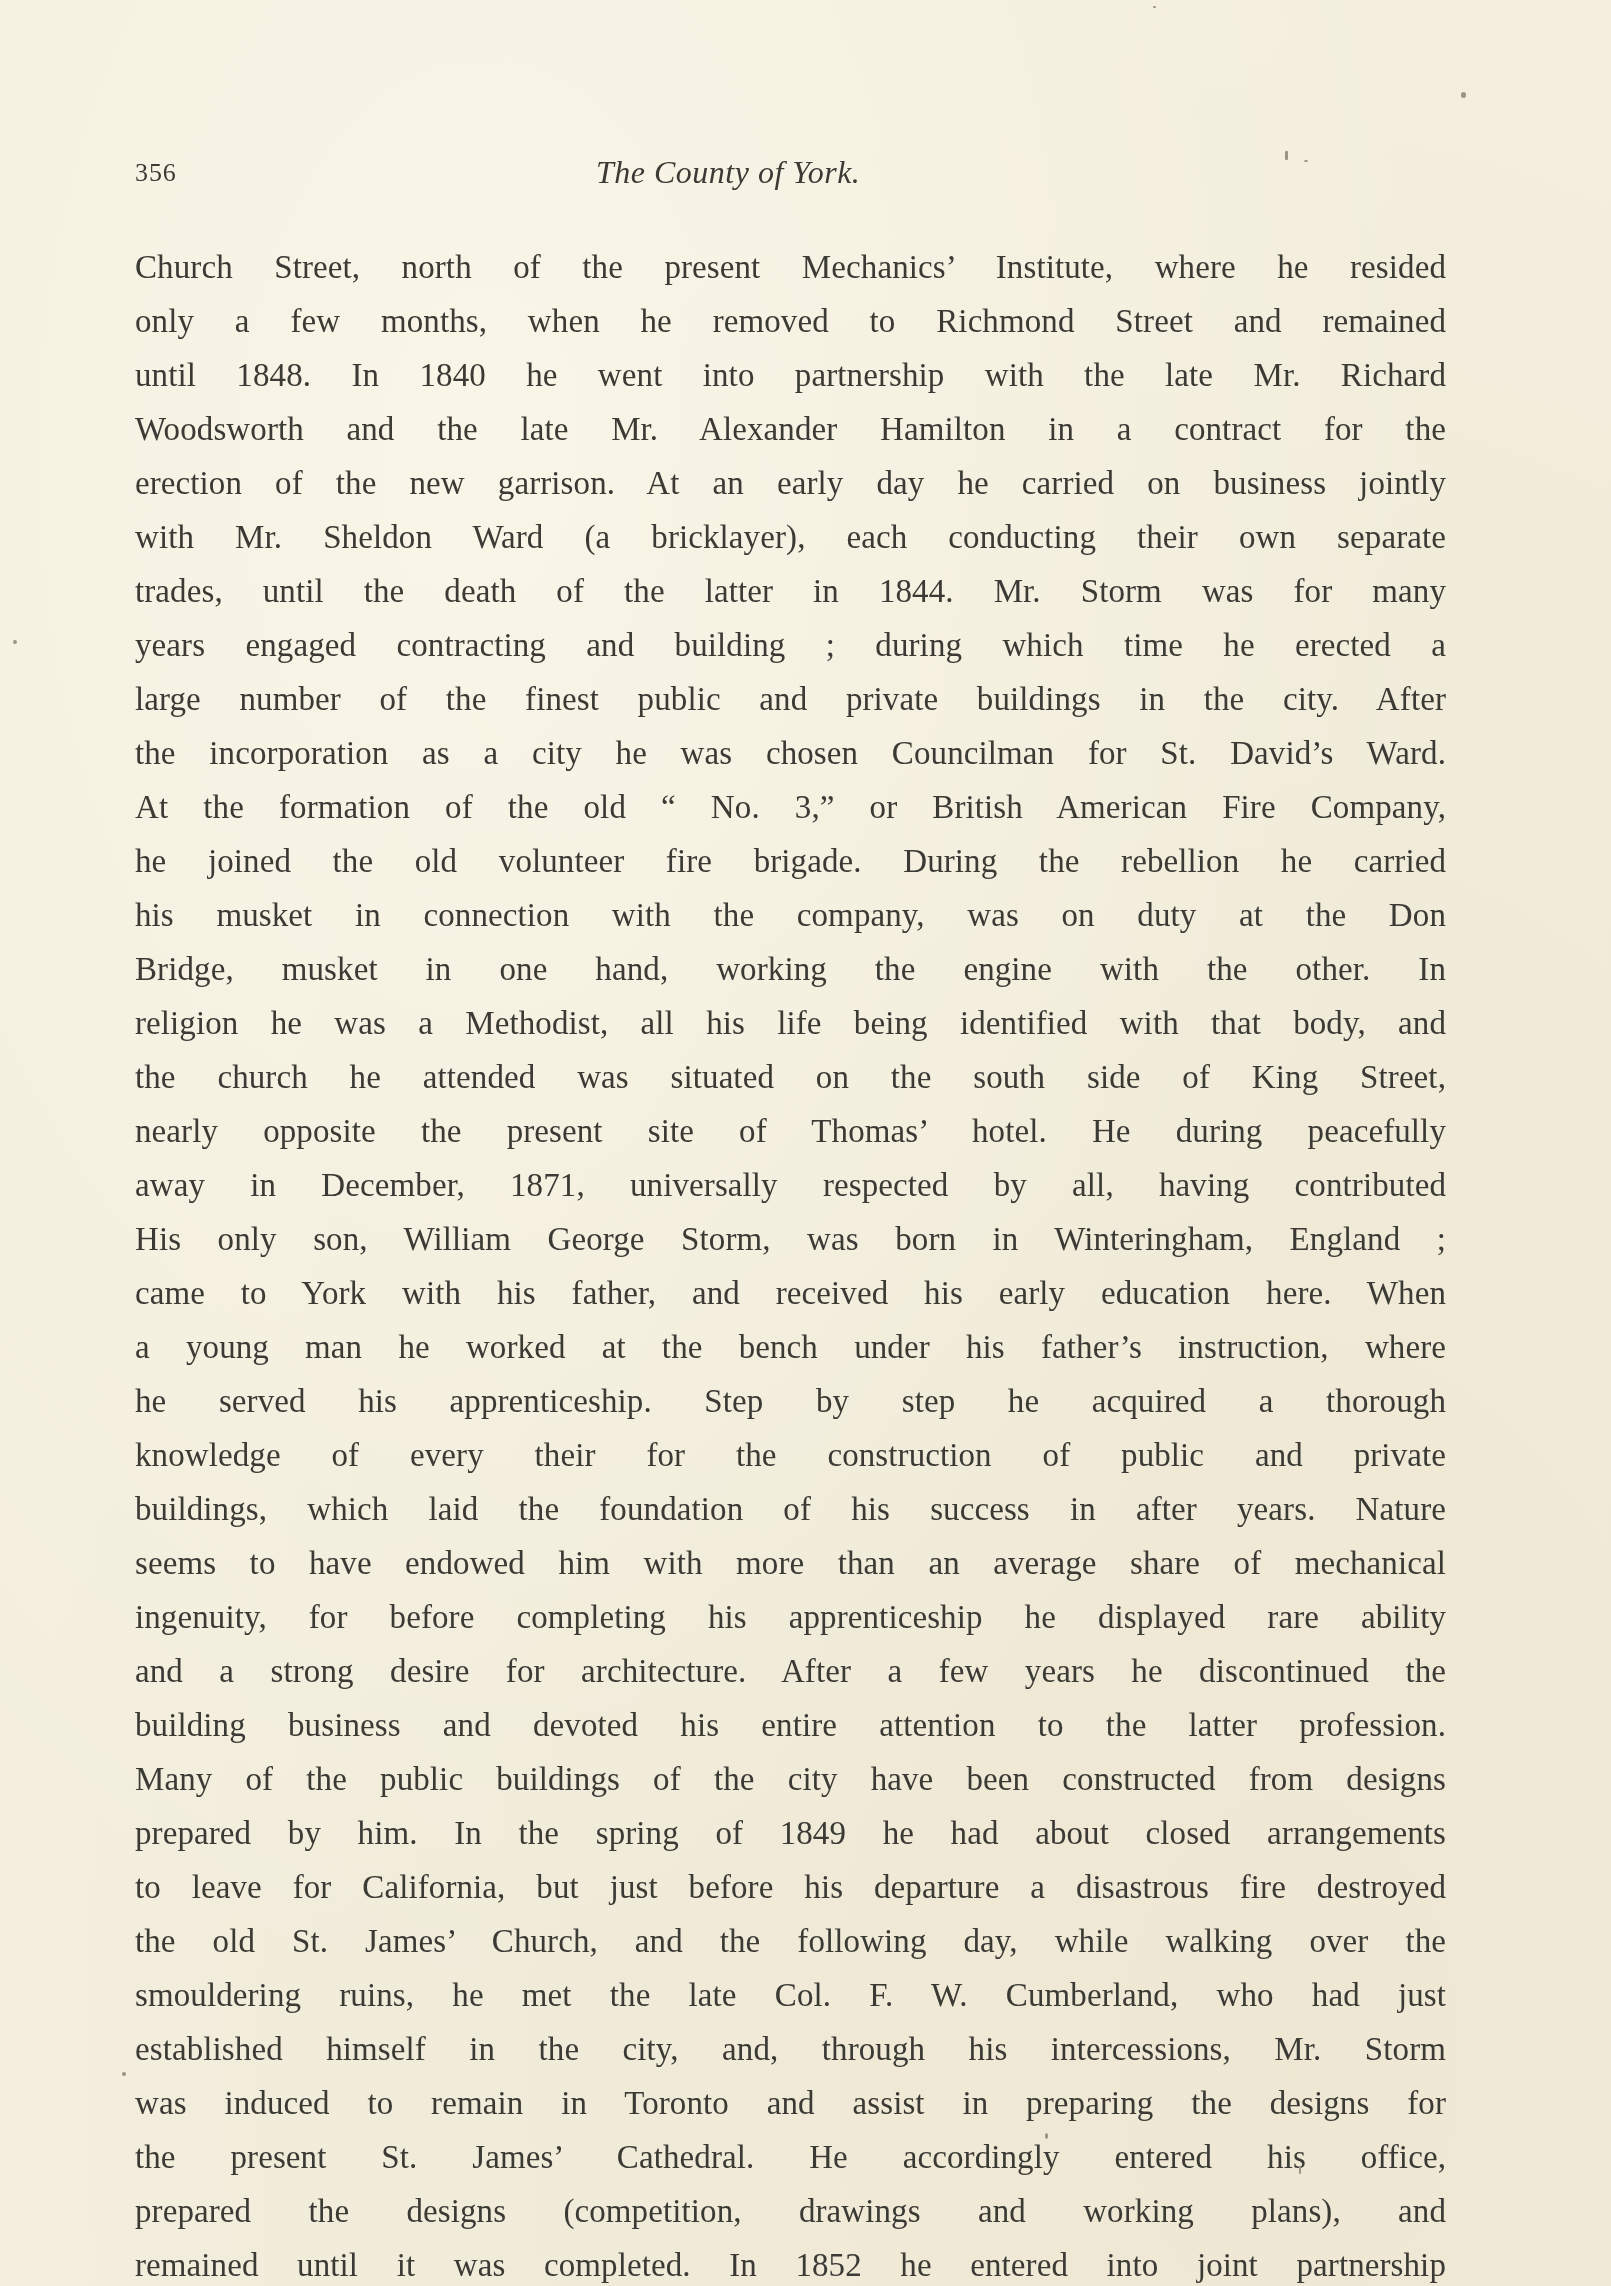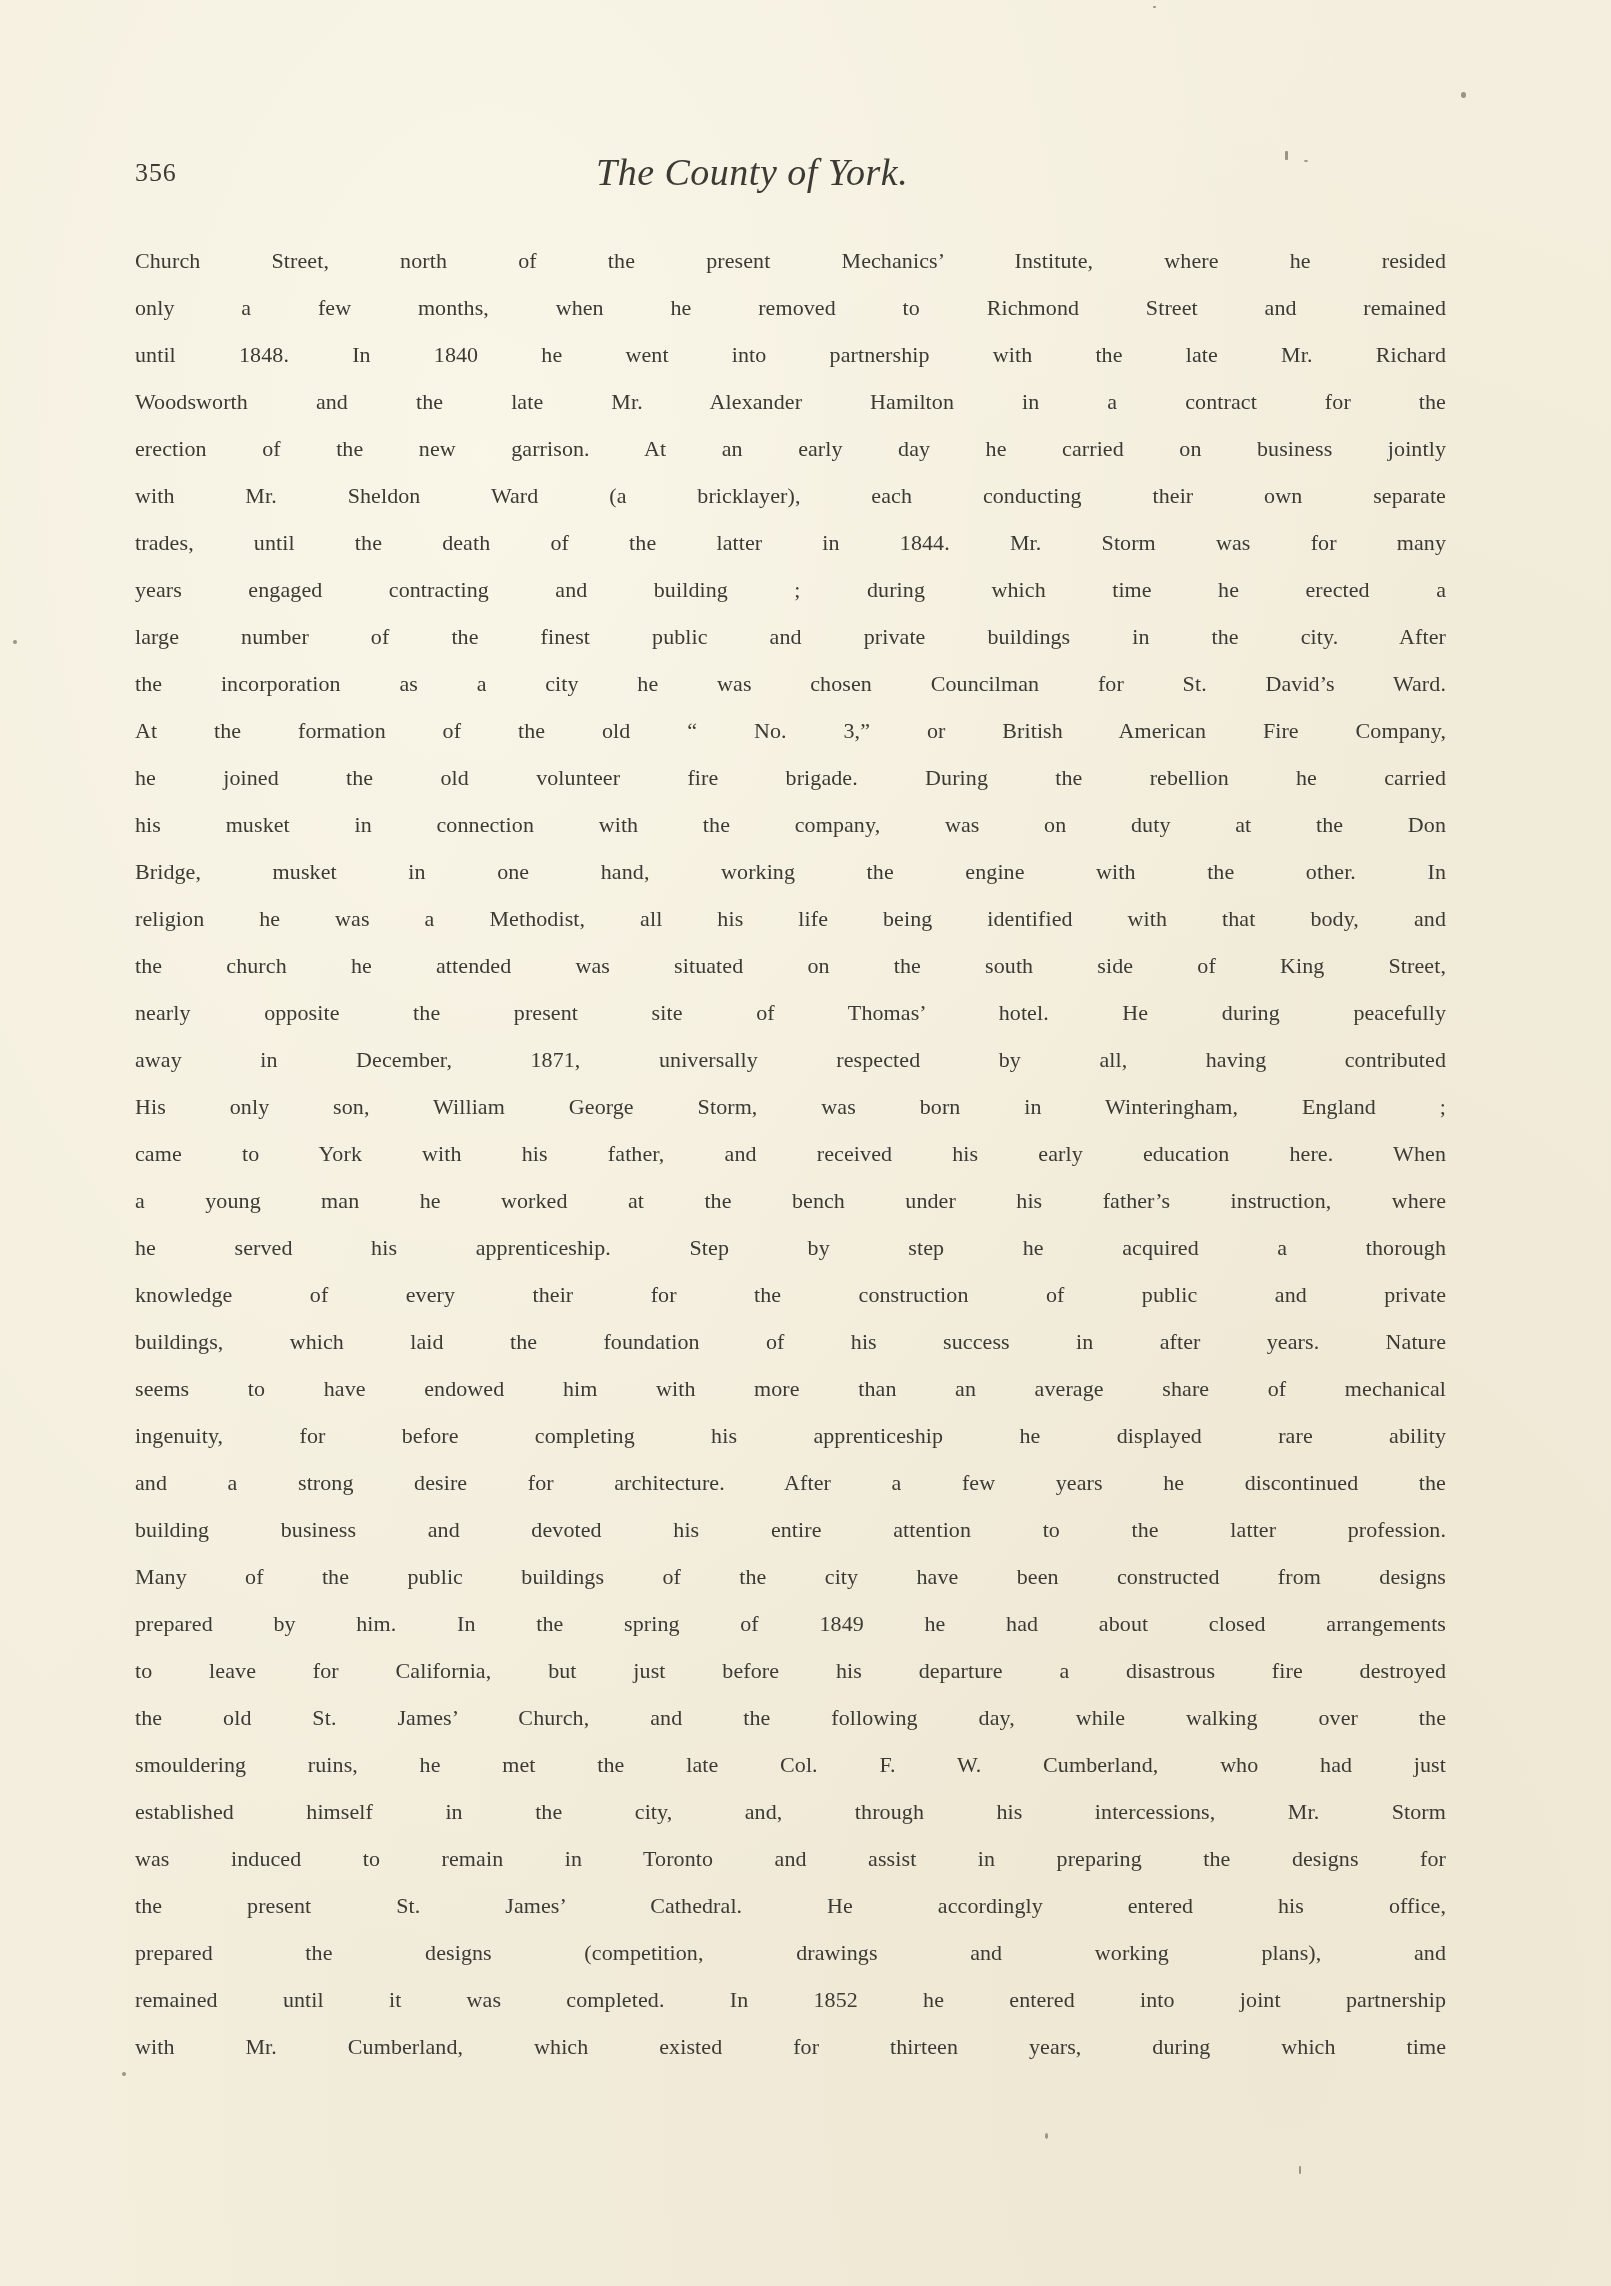--- a/index.html
+++ b/index.html
@@ -37,40 +37,41 @@
       left: 0;
       top: 0;
       font-size: 26px;
       line-height: 47px;
       letter-spacing: 0.9px;
     }
     .running-title {
       position: absolute;
       left: 461px;
       top: 0;
-      font-size: 38px;
+      font-size: 32px;
       line-height: 47px;
       font-style: italic;
       letter-spacing: 0.5px;
     }
     .body-text {
       position: absolute;
       left: 135px;
       top: 237px;
       width: 1311px;
     }
     .line {
       display: block;
       height: 47px;
-      font-size: 22px;
+      font-size: 33px;
       line-height: 47px;
       white-space: nowrap;
       text-align: justify;
       text-align-last: justify;
       letter-spacing: 0.1px;
+      margin-top: 7px;
     }
     .speck {
       position: absolute;
       background: #9a9585;
       border-radius: 50%;
     }
   </style>
 </head>
 <body>
 

